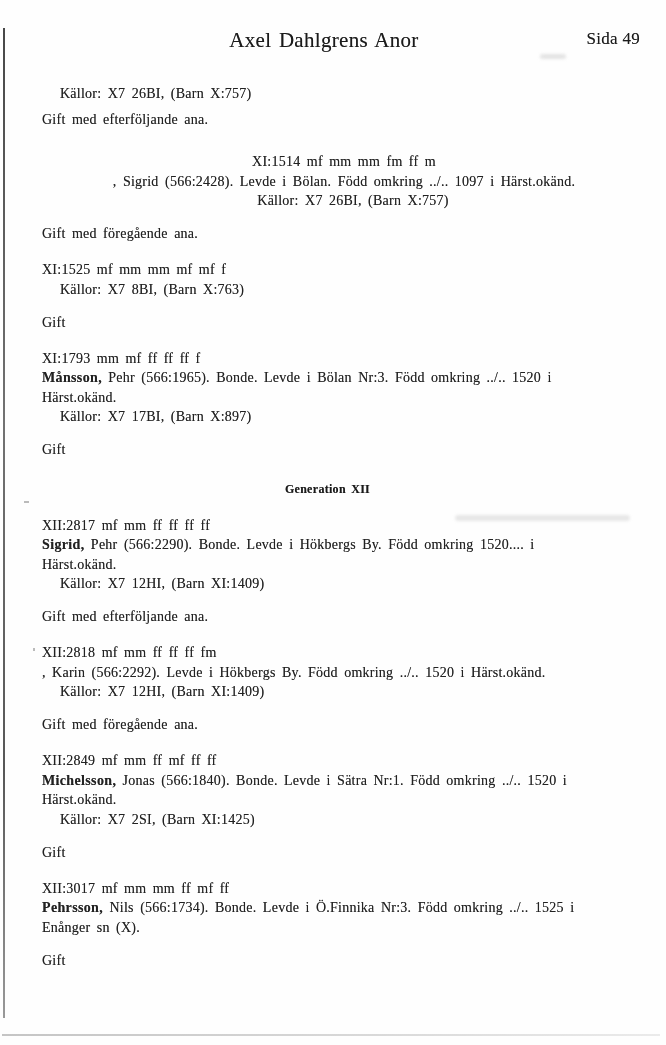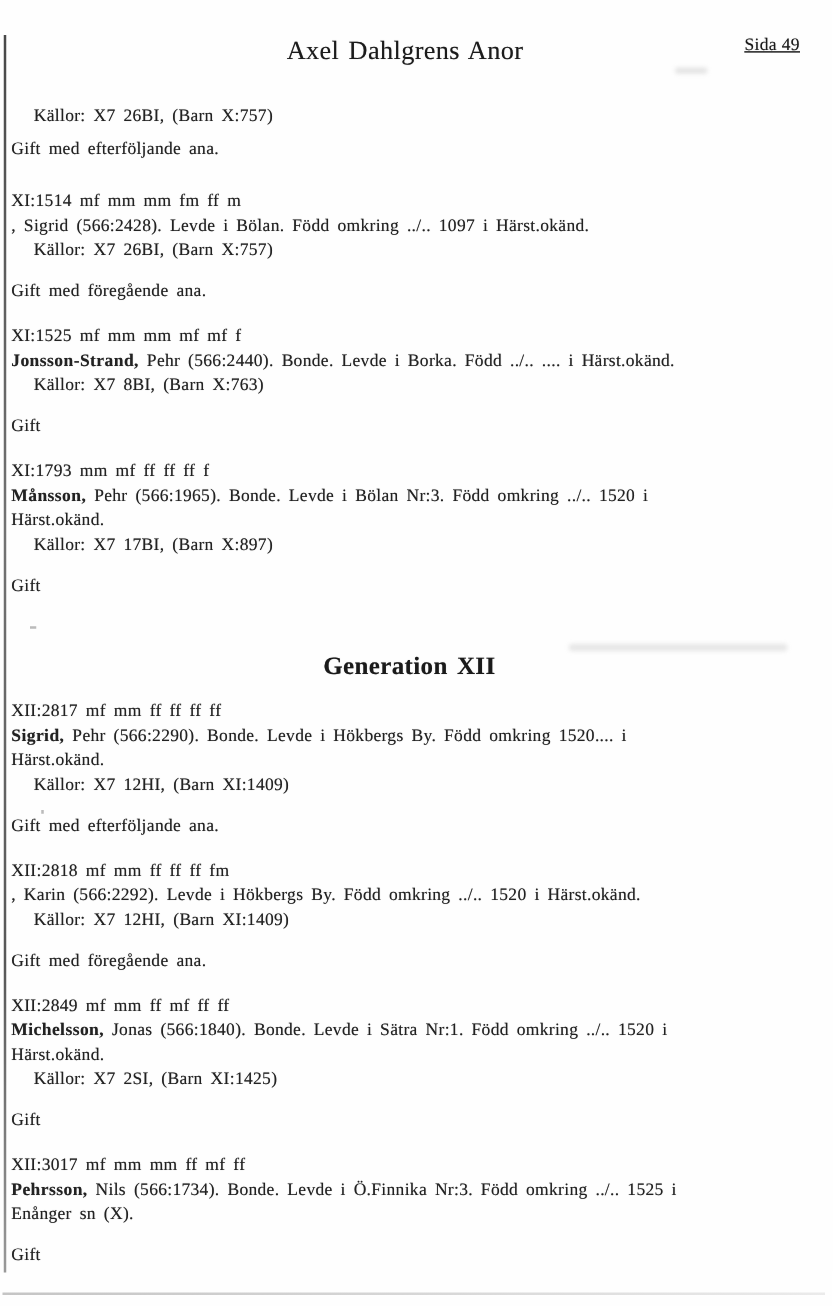--- a/index.html
+++ b/index.html
@@ -30,55 +30,54 @@
     text-align: center;
     font-size: 21px;
     letter-spacing: 0.3px;
     word-spacing: 2px;
     color: #1b1b1b;
   }
   .page-label {
     position: absolute;
     top: 29px;
     right: 26px;
-    font-size: 14px;
+    font-size: 17px;
     letter-spacing: 0.3px;
     color: #1b1b1b;
-    text-decoration: underline;
   }
 
   
   .content {
     position: absolute;
     top: 84px;
     left: 9px;
     right: 20px;
   }
   .line {
     font-size: 14px;
     line-height: 19.5px;
     letter-spacing: 0.25px;
     word-spacing: 2.6px;
     white-space: nowrap;
     color: #222;
   }
   .line.indent { padding-left: 18px; }
   .line b { font-weight: bold; letter-spacing: 0.35px; }
 
-  .para  { margin-top: 13.5px; }
+  .para  { margin-top: 13.5px; margin-left: 33px; }
   .entry { margin-top: 16.5px; }
   .content > :first-child { margin-top: 0; }
   .content > :nth-child(2) { margin-top: 6px; }   
-  .content > :nth-child(3) { margin-top: 23px; }  
+  .content > :nth-child(3) { margin-top: 23px; text-align: center; }  
 
   .gen-heading {
-    margin-top: 45px;
+    margin-top: 20px;
     text-align: center;
     font-weight: bold;
-    font-size: 20px;
+    font-size: 12px;
     line-height: 19.5px;
     letter-spacing: 0.3px;
     word-spacing: 2px;
     color: #1a1a1a;
   }
   .gen-heading + .entry { margin-top: 16.5px; }
 
   
   .scan-edge-left {
     position: absolute;
@@ -144,21 +143,20 @@
       <div class="para entry">
         <div class="line">XI:1514 mf mm mm fm ff m</div>
         <div class="line">, Sigrid (566:2428). Levde i Bölan. Född omkring ../.. 1097 i Härst.okänd.</div>
         <div class="line indent">Källor: X7 26BI, (Barn X:757)</div>
       </div>
       <div class="para ">
         <div class="line">Gift med föregående ana.</div>
       </div>
       <div class="para entry">
         <div class="line">XI:1525 mf mm mm mf mf f</div>
-        <div class="line"><b>Jonsson-Strand,</b> Pehr (566:2440). Bonde. Levde i Borka. Född ../.. .... i Härst.okänd.</div>
         <div class="line indent">Källor: X7 8BI, (Barn X:763)</div>
       </div>
       <div class="para ">
         <div class="line">Gift</div>
       </div>
       <div class="para entry">
         <div class="line">XI:1793 mm mf ff ff ff f</div>
         <div class="line"><b>Månsson,</b> Pehr (566:1965). Bonde. Levde i Bölan Nr:3. Född omkring ../.. 1520 i</div>
         <div class="line">Härst.okänd.</div>
         <div class="line indent">Källor: X7 17BI, (Barn X:897)</div>

